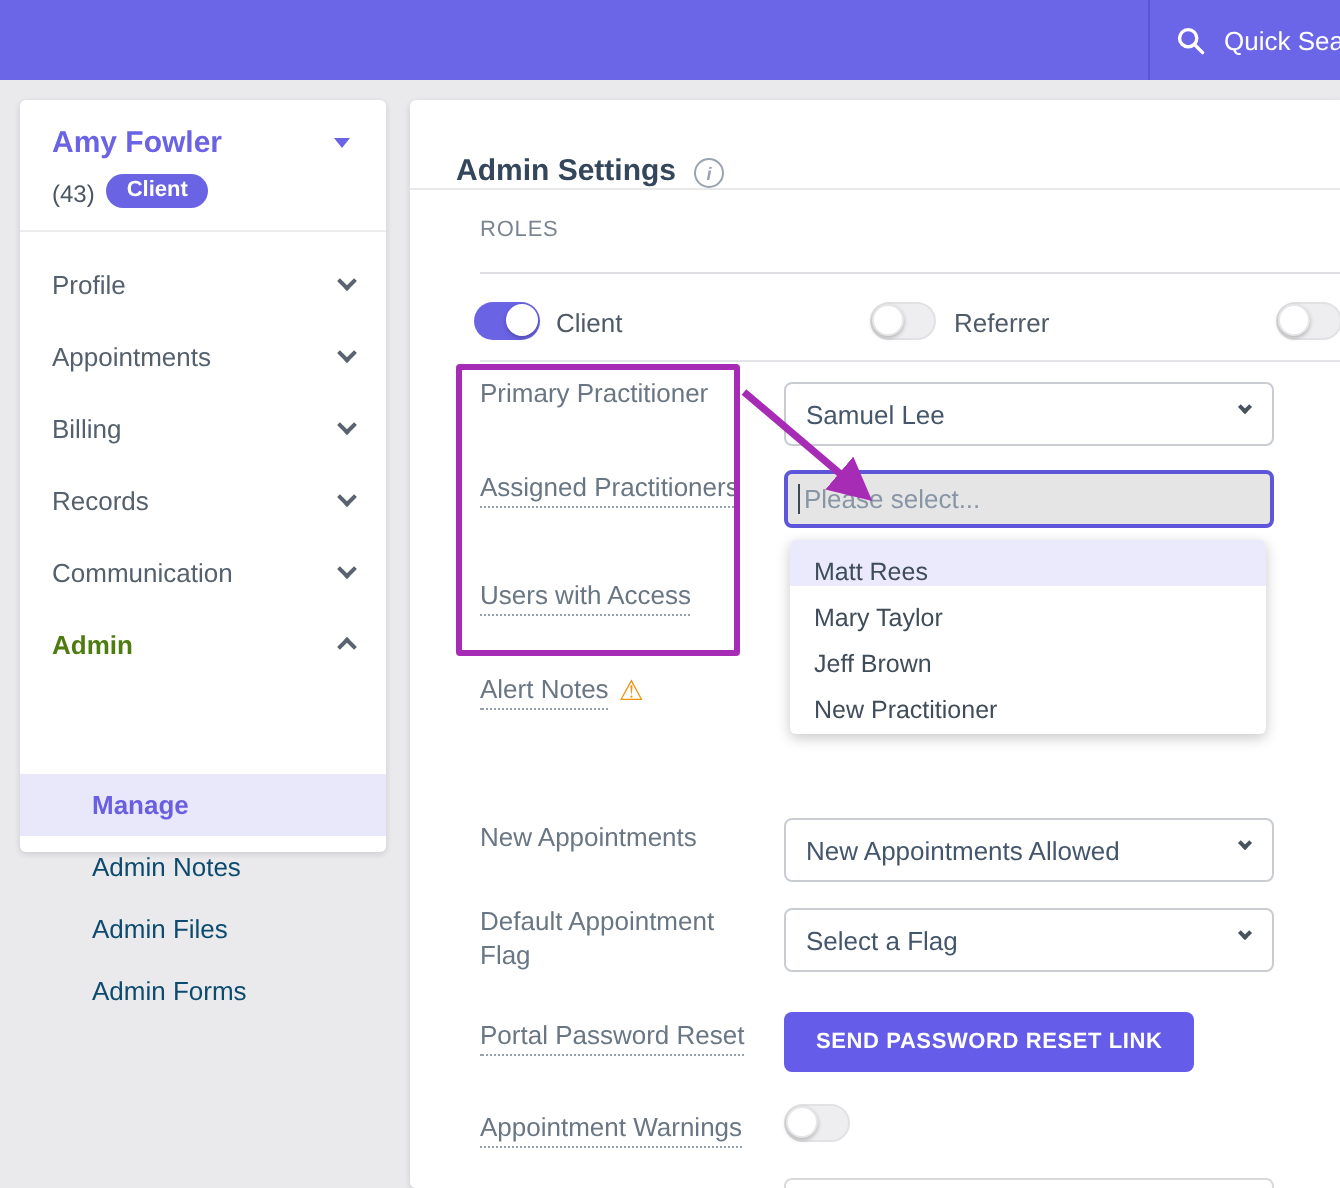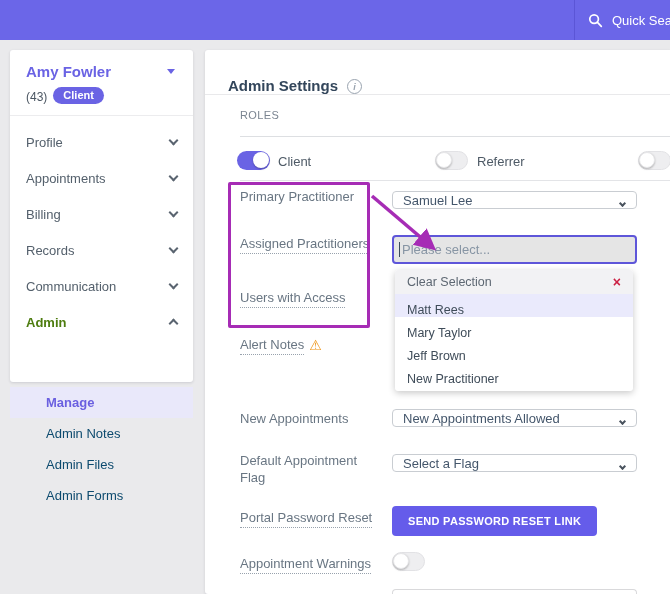--- a/index.html
+++ b/index.html
@@ -7,21 +7,21 @@
   body { font-family:"Liberation Sans", sans-serif; background:#eaeaec; overflow:hidden; }
   .canvas { position:relative; width:670px; height:594px; overflow:hidden; }
 
   
   .topbar { position:absolute; left:0; top:0; width:670px; height:40px; background:#6b66e8; }
   .topbar-divider { position:absolute; left:574px; top:0; width:1px; height:40px; background:#5b55d6; }
   .quick-search { position:absolute; left:588px; top:0; height:40px; display:flex; align-items:center; gap:9px; color:#fff; font-size:13px; white-space:nowrap; cursor:pointer; }
 
   
   .card { position:absolute; background:#fff; border-radius:3px; box-shadow:0 1px 3px rgba(30,30,60,.14); }
-  .sidebar { left:10px; top:50px; width:183px; height:332px; }
+  .sidebar { left:10px; top:50px; width:183px; height:376px; }
   .main { left:205px; top:50px; width:465px; height:544px; overflow:hidden; border-radius:3px 0 0 3px; }
 
   
   .side-head { padding:13px 14px 11px 16px; border-bottom:1px solid #ececee; }
   .client-name-row { display:flex; align-items:center; justify-content:space-between; }
   .client-name { color:#6a63e4; font-size:15px; font-weight:bold; }
   .caret-down { width:0; height:0; border-left:4px solid transparent; border-right:4px solid transparent; border-top:5px solid #6a63e4; margin-right:4px; }
   .client-meta { display:flex; align-items:flex-end; margin-top:7px; }
   .client-age { font-size:12px; color:#4b5662; }
   .client-badge { margin-left:6px; background:#6a63e4; color:#fff; font-size:11px; font-weight:bold; padding:2px 10px 3px; border-radius:10px; }
@@ -50,21 +50,21 @@
   .toggle.on  { background:#6a63e4; }
   .toggle.off { background:#eeeef0; border:1px solid #e2e2e5; }
   .knob { position:absolute; top:1px; width:16px; height:16px; background:#fff; border-radius:50%; box-shadow:0 1px 2px rgba(0,0,0,.25); }
   .toggle.on  .knob { right:1px; }
   .toggle.off .knob { left:0px; top:0px; border:1px solid #e6e6e8; }
   .toggle-label { position:absolute; font-size:13px; color:#4e5a66; }
 
   
   .f-label { position:absolute; left:35px; font-size:13px; color:#697683; }
   .dotted { border-bottom:1px dotted #98a2ad; padding-bottom:2px; }
-  .field-box { position:absolute; left:187px; width:245px; height:18px; border:1px solid #c9cdd2; border-radius:4px; background:#fff; display:flex; align-items:center; padding:0 10px; font-size:13px; color:#44566b; cursor:pointer; }
+  .field-box { position:absolute; left:187px; width:245px; height:32px; border:1px solid #c9cdd2; border-radius:4px; background:#fff; display:flex; align-items:center; padding:0 10px; font-size:13px; color:#44566b; cursor:pointer; }
   .field-box .chev.small { position:absolute; right:11px; top:12px; }
   .ms-input { position:absolute; left:187px; width:245px; height:29px; border:2px solid #5e56d9; border-radius:4px; background:#e5e5e5; font-family:"Liberation Sans", sans-serif; font-size:13px; color:#46586c; padding:0 8px; outline:none; }
   .ms-input::placeholder { color:#8removed; }
   .ms-input::placeholder { color:#8795a4; }
   .text-caret { position:absolute; left:194px; width:1px; height:15px; background:#3a4a5a; }
 
   .send-btn { position:absolute; left:187px; top:456px; height:30px; padding:0 16px; background:#655cea; border:none; border-radius:4px; color:#fff; font-family:"Liberation Sans", sans-serif; font-size:11px; font-weight:bold; letter-spacing:.3px; cursor:pointer; }
 
   .warning-icon { color:#ee9312; font-size:14px; margin-left:5px; vertical-align:-1px; }
 
@@ -180,24 +180,20 @@
 
     <span class="f-label dotted" style="top:186px;">Assigned Practitioners</span>
     <input class="ms-input" style="top: 185px;" placeholder="Please select...">
     <div class="text-caret" style="top:192px;"></div>
 
     <span class="f-label dotted" style="top:240px;">Users with Access</span>
 
     <span class="f-label" style="top:287px;"><span class="dotted">Alert Notes</span><span class="warning-icon">⚠</span></span>
 
     <div class="dropdown">
-      <div class="dd-header">
-        <span>Clear Selection</span>
-        <span class="dd-x">×</span>
-      </div>
       <div class="dd-option hl">
         <span>Matt Rees</span>
       </div>
       <div class="dd-option">
         <span>Mary Taylor</span>
       </div>
       <div class="dd-option">
         <span>Jeff Brown</span>
       </div>
       <div class="dd-option">

